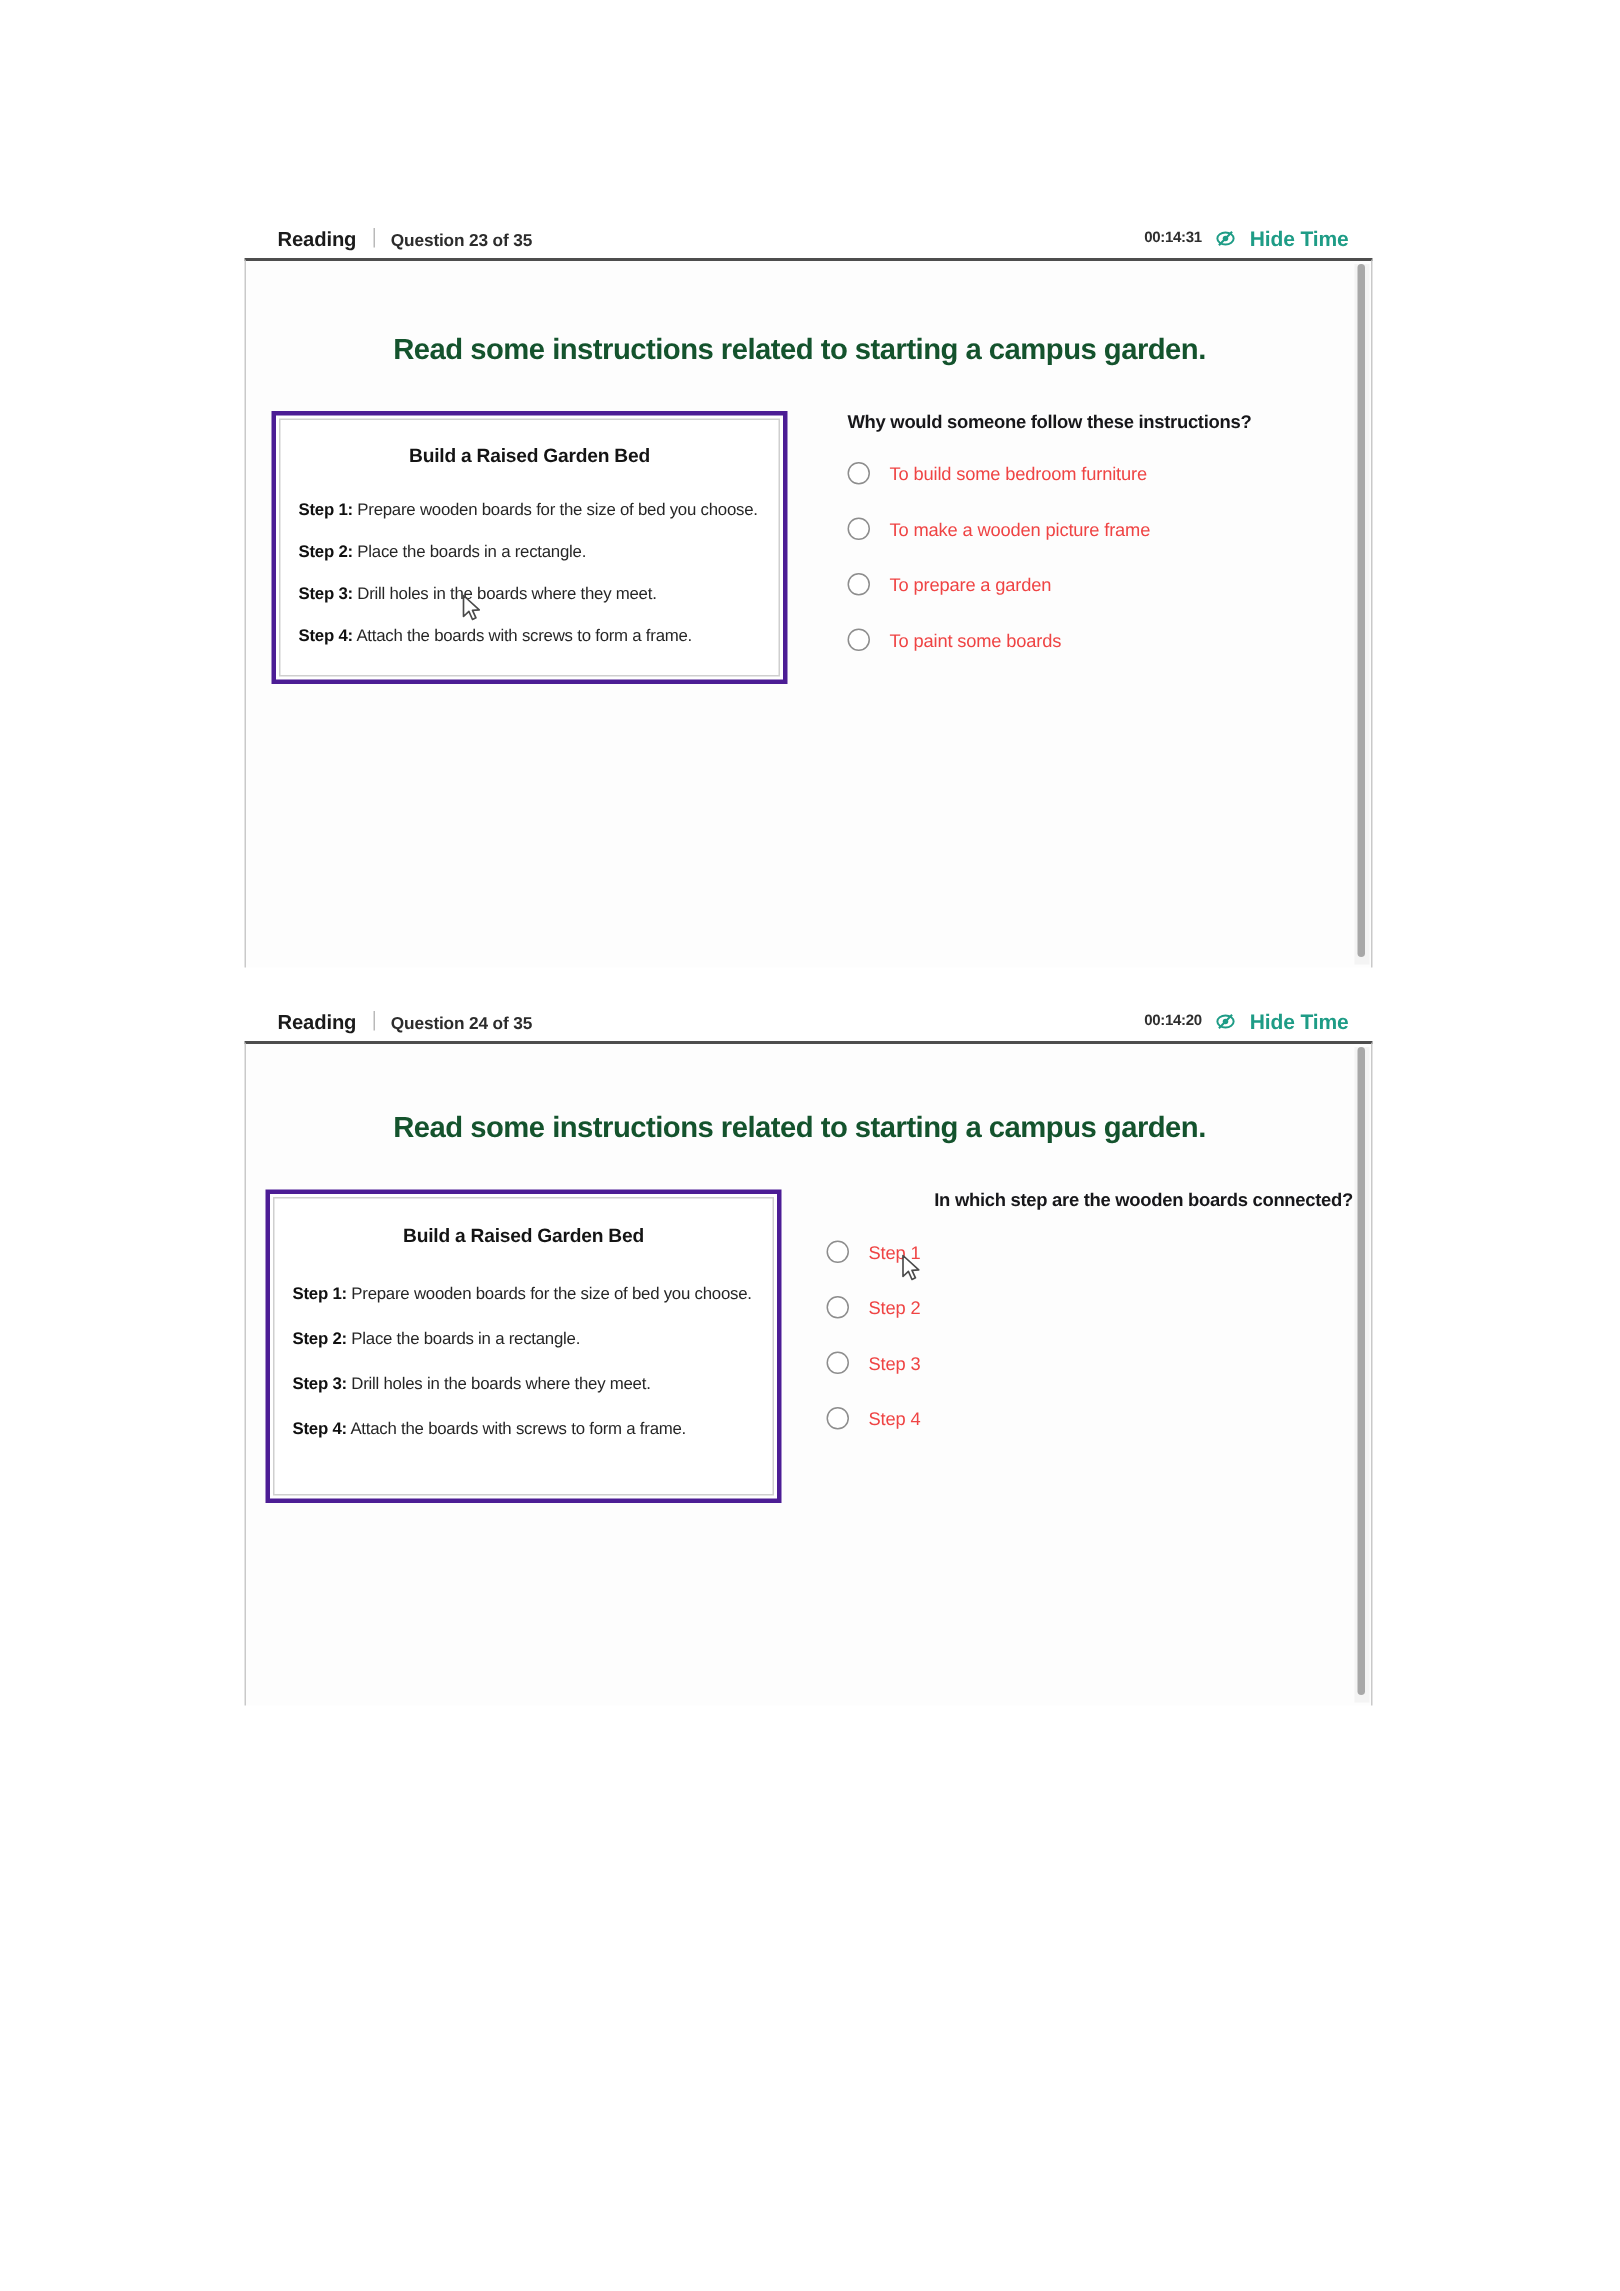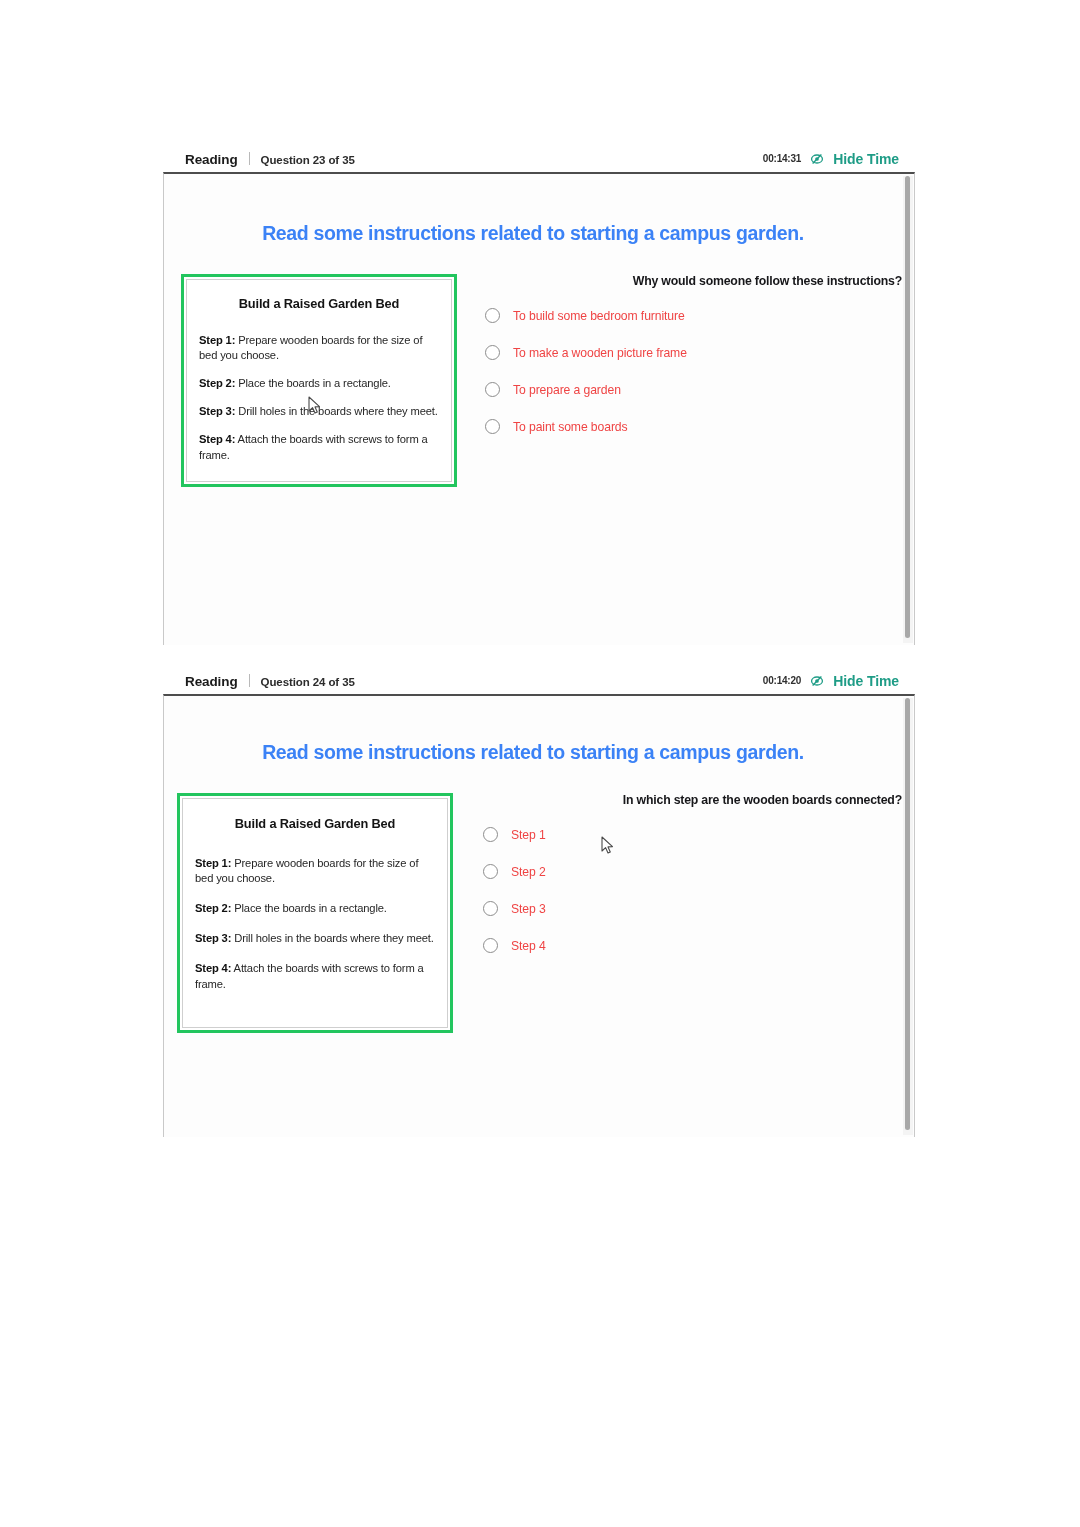--- a/index.html
+++ b/index.html
@@ -123,40 +123,40 @@
     border-radius: 3px;
   }
   #screen-1 .scroll-thumb { height: 462px; }
   #screen-2 .scroll-thumb { height: 432px; }
 
   
   .q-title {
     text-align: center;
     font-size: 19.5px;
     font-weight: bold;
-    color: #3b82f6;
+    color: #14532d;
     letter-spacing: -0.35px;
     padding-top: 48px;
   }
   #screen-2 .q-title { padding-top: 45px; }
 
   
   .body-cols {
     position: relative;
     margin-top: 30px;
     display: flex;
     align-items: flex-start;
   }
   #screen-1 .body-cols { margin-top: 29px; padding-left: 17px; }
   #screen-2 .body-cols { margin-top: 29px; padding-left: 13px; }
 
   
   .card {
-    width: 276px;
-    border: 3px solid #22c55e;
+    width: 344px;
+    border: 3px solid #4c1d95;
     background: #ffffff;
     box-sizing: border-box;
     flex: none;
   }
   .card-inner {
     border: 1px solid #cfcfcf;
     margin: 2px;
     padding: 16px 12px 18px 12px;
     box-sizing: border-box;
   }
@@ -183,21 +183,21 @@
     font-weight: bold;
     color: #101010;
   }
 
   
   .qcol {
     flex: 1;
     padding-left: 30px;
     box-sizing: border-box;
   }
-  #screen-1 .qcol { padding-left: 28px; padding-top: 0px; text-align: right; }
+  #screen-1 .qcol { padding-left: 40px; padding-top: 0px; }
   #screen-2 .qcol { padding-left: 30px; padding-top: 0px; text-align: right; }
   .prompt {
     font-size: 12.3px;
     font-weight: bold;
     color: #17171a;
     letter-spacing: -0.2px;
     margin-bottom: 20px;
   }
   #screen-2 .prompt { margin-bottom: 20px; }
   .option {

